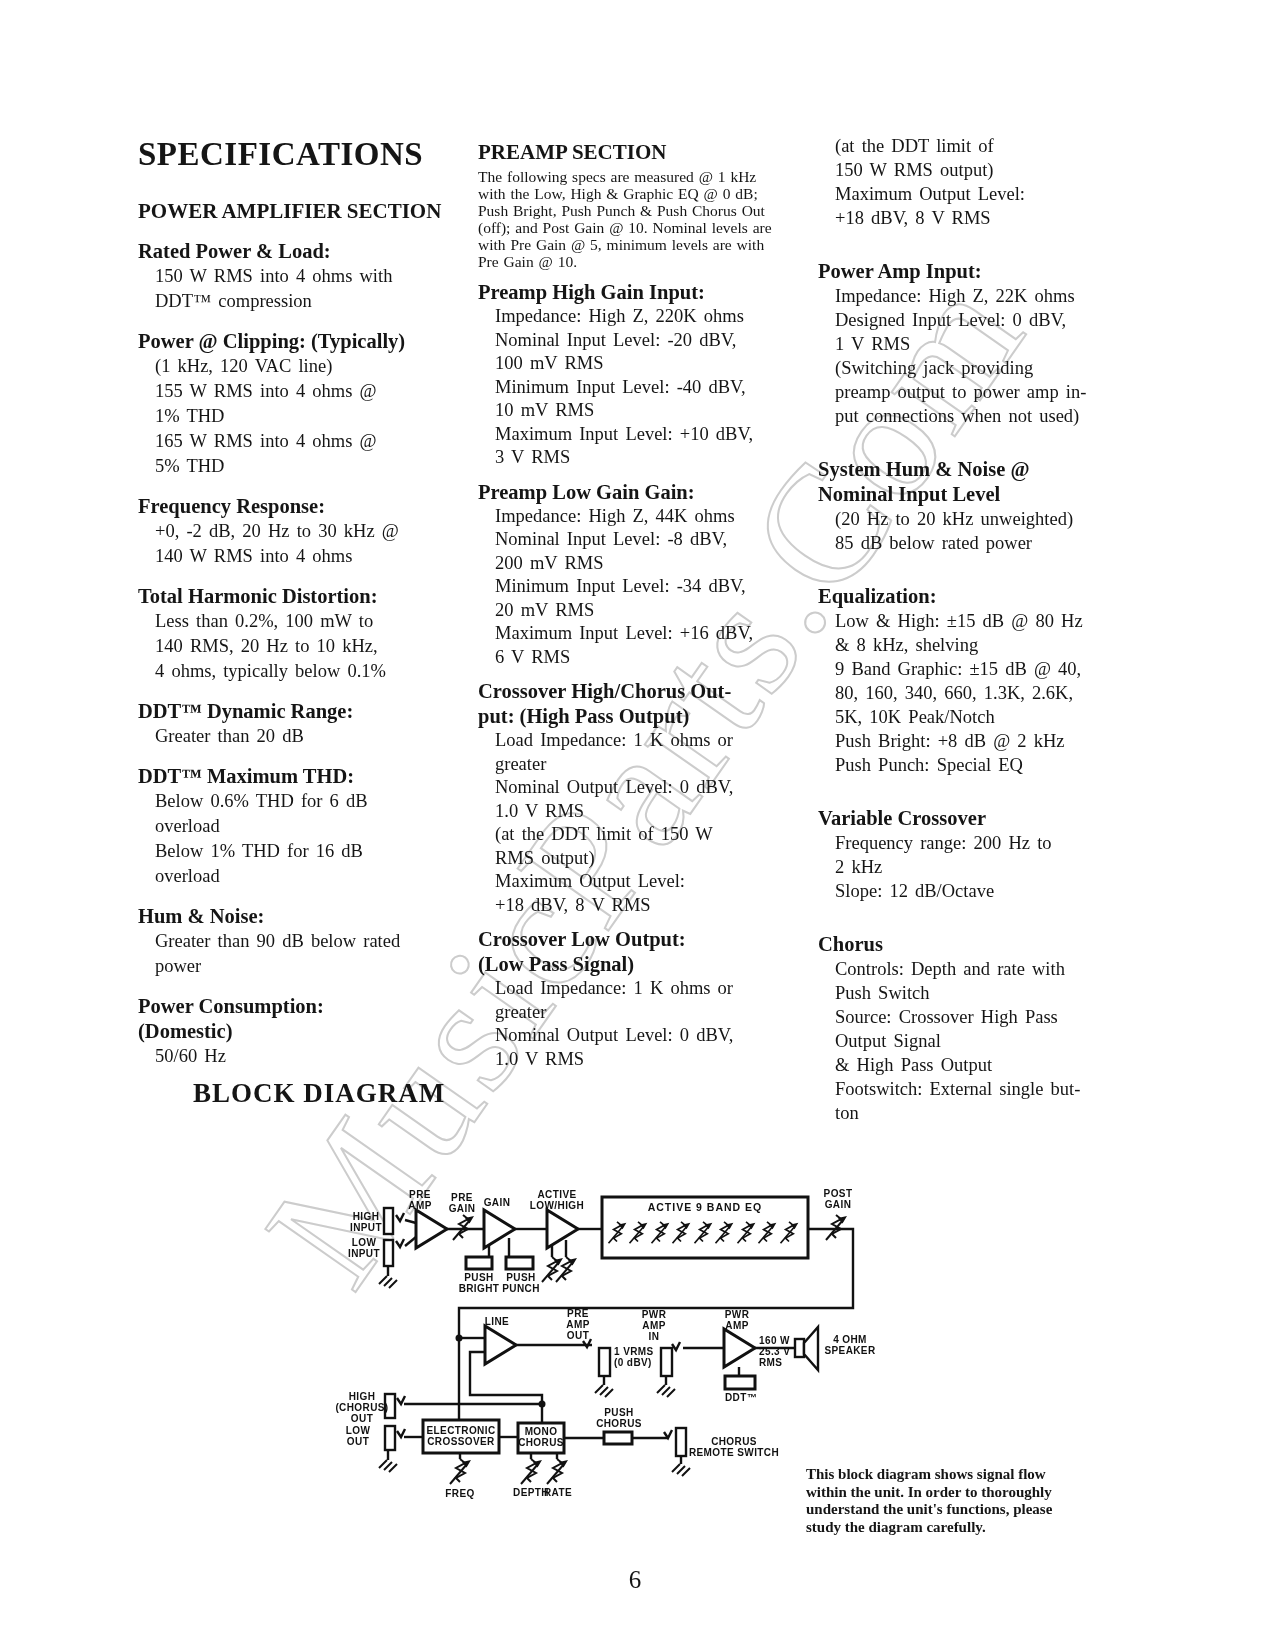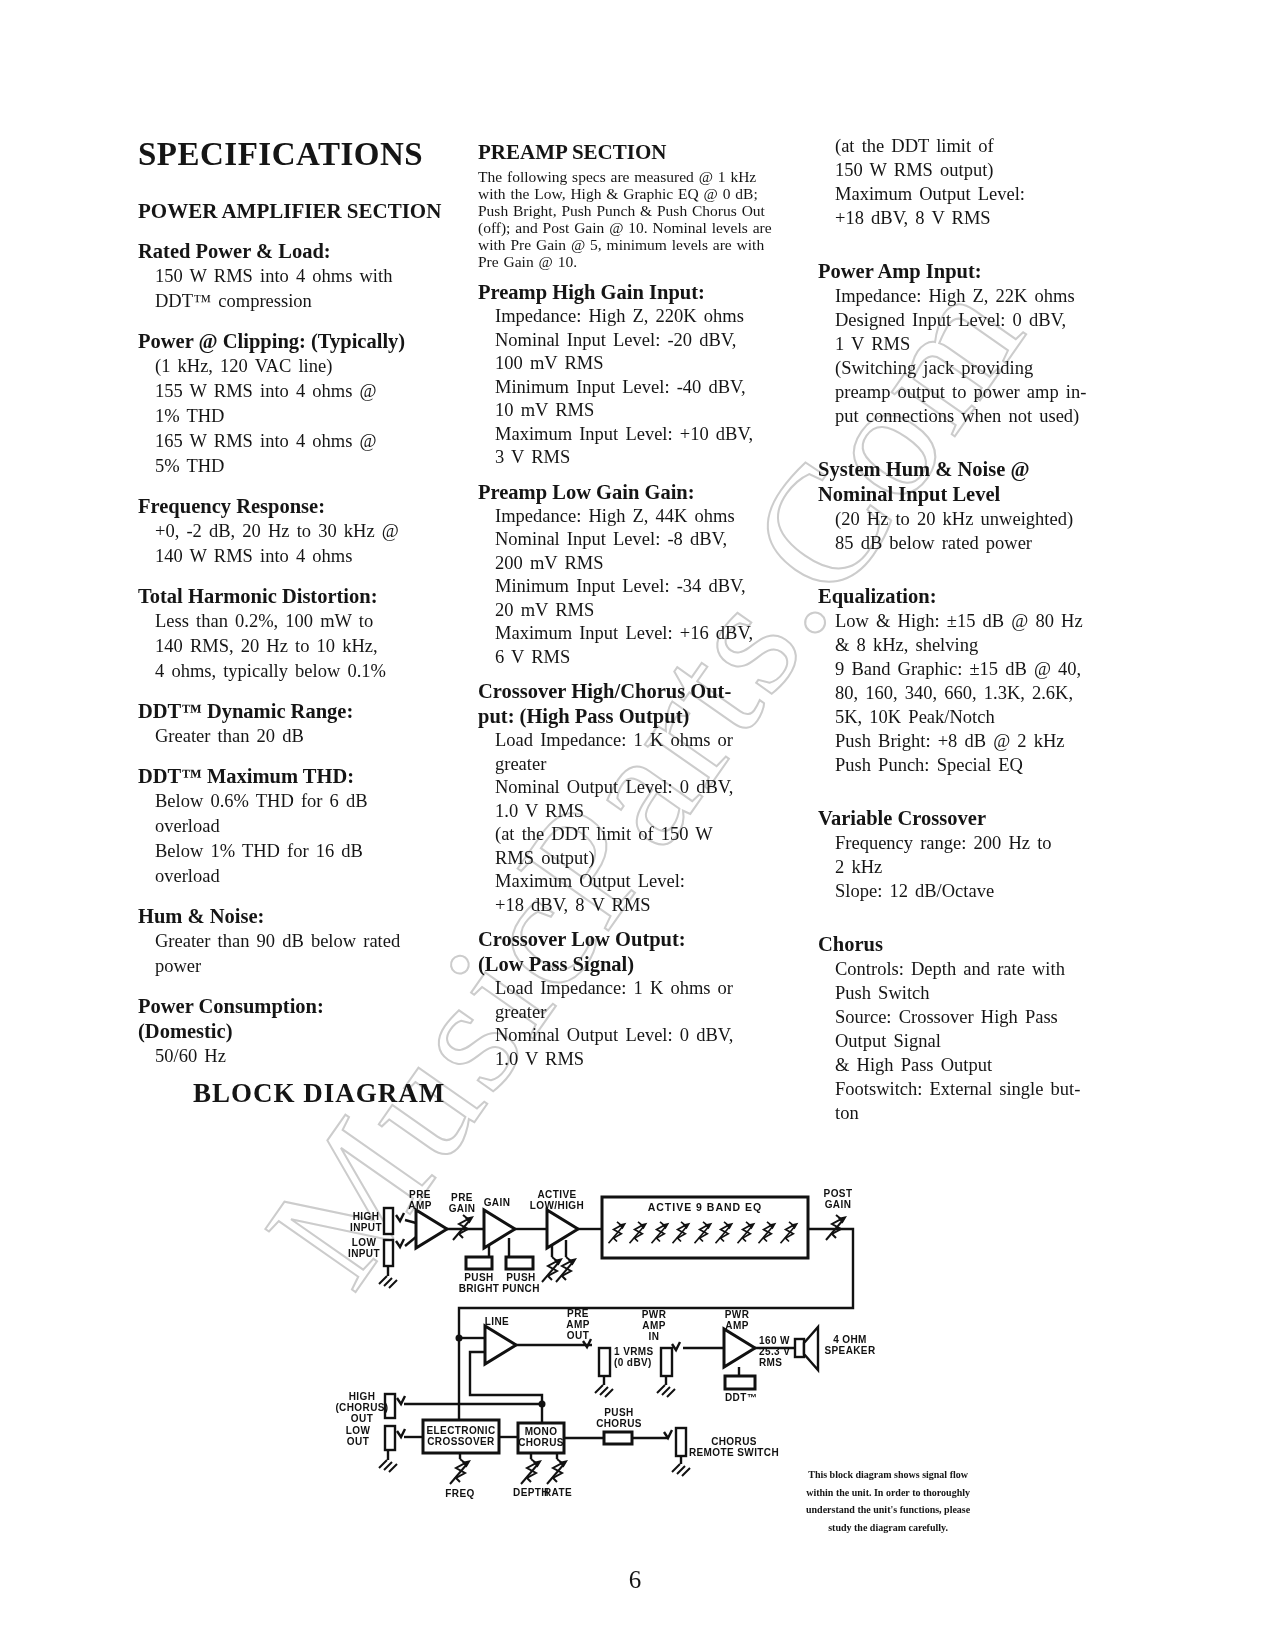--- a/index.html
+++ b/index.html
@@ -18,21 +18,21 @@
   .col-heading{font-size:21px;font-weight:bold;margin-bottom:2px;white-space:pre;}
   section.spec{margin-top:15px;}
   .col2 section.spec{margin-top:10px;}
   .col3 section.spec{margin-top:29px;}
   .spec-heading{font-size:20.5px;font-weight:bold;line-height:25px;white-space:pre;}
   .spec-line{font-size:18.5px;line-height:25px;padding-left:17px;white-space:pre;word-spacing:2.5px;}
   .col2 .spec-line{line-height:23.5px;}
   .col3 .spec-line{line-height:24px;}
   .intro{font-size:15.5px;line-height:17px;white-space:pre;margin-top:3px;word-spacing:1px;}
   .bd-heading{position:absolute;left:193px;top:1078px;font-size:27px;font-weight:bold;letter-spacing:1px;z-index:2;}
-  .caption{position:absolute;left:806px;top:1466px;font-size:10px;font-weight:bold;line-height:17.5px;white-space:pre;z-index:2;text-align:center;}
+  .caption{position:absolute;left:806px;top:1466px;font-size:15px;font-weight:bold;line-height:17.5px;white-space:pre;z-index:2;}
   .pagenum{position:absolute;left:600px;top:1566px;width:70px;text-align:center;font-size:25px;z-index:2;}
   svg.diagram{position:absolute;left:280px;top:1140px;z-index:1;}
   svg.diagram text{
     font-family:"Liberation Sans",sans-serif;font-weight:bold;font-size:10px;
     letter-spacing:.4px;fill:#111;text-anchor:middle;
   }
   svg.diagram text.ts{text-anchor:start;}
   svg.diagram text.eq{font-size:10.5px;letter-spacing:1px;}
   .w{stroke:#111;stroke-width:2.4px;fill:none;}
   .b{stroke:#111;stroke-width:3px;fill:#fff;}

